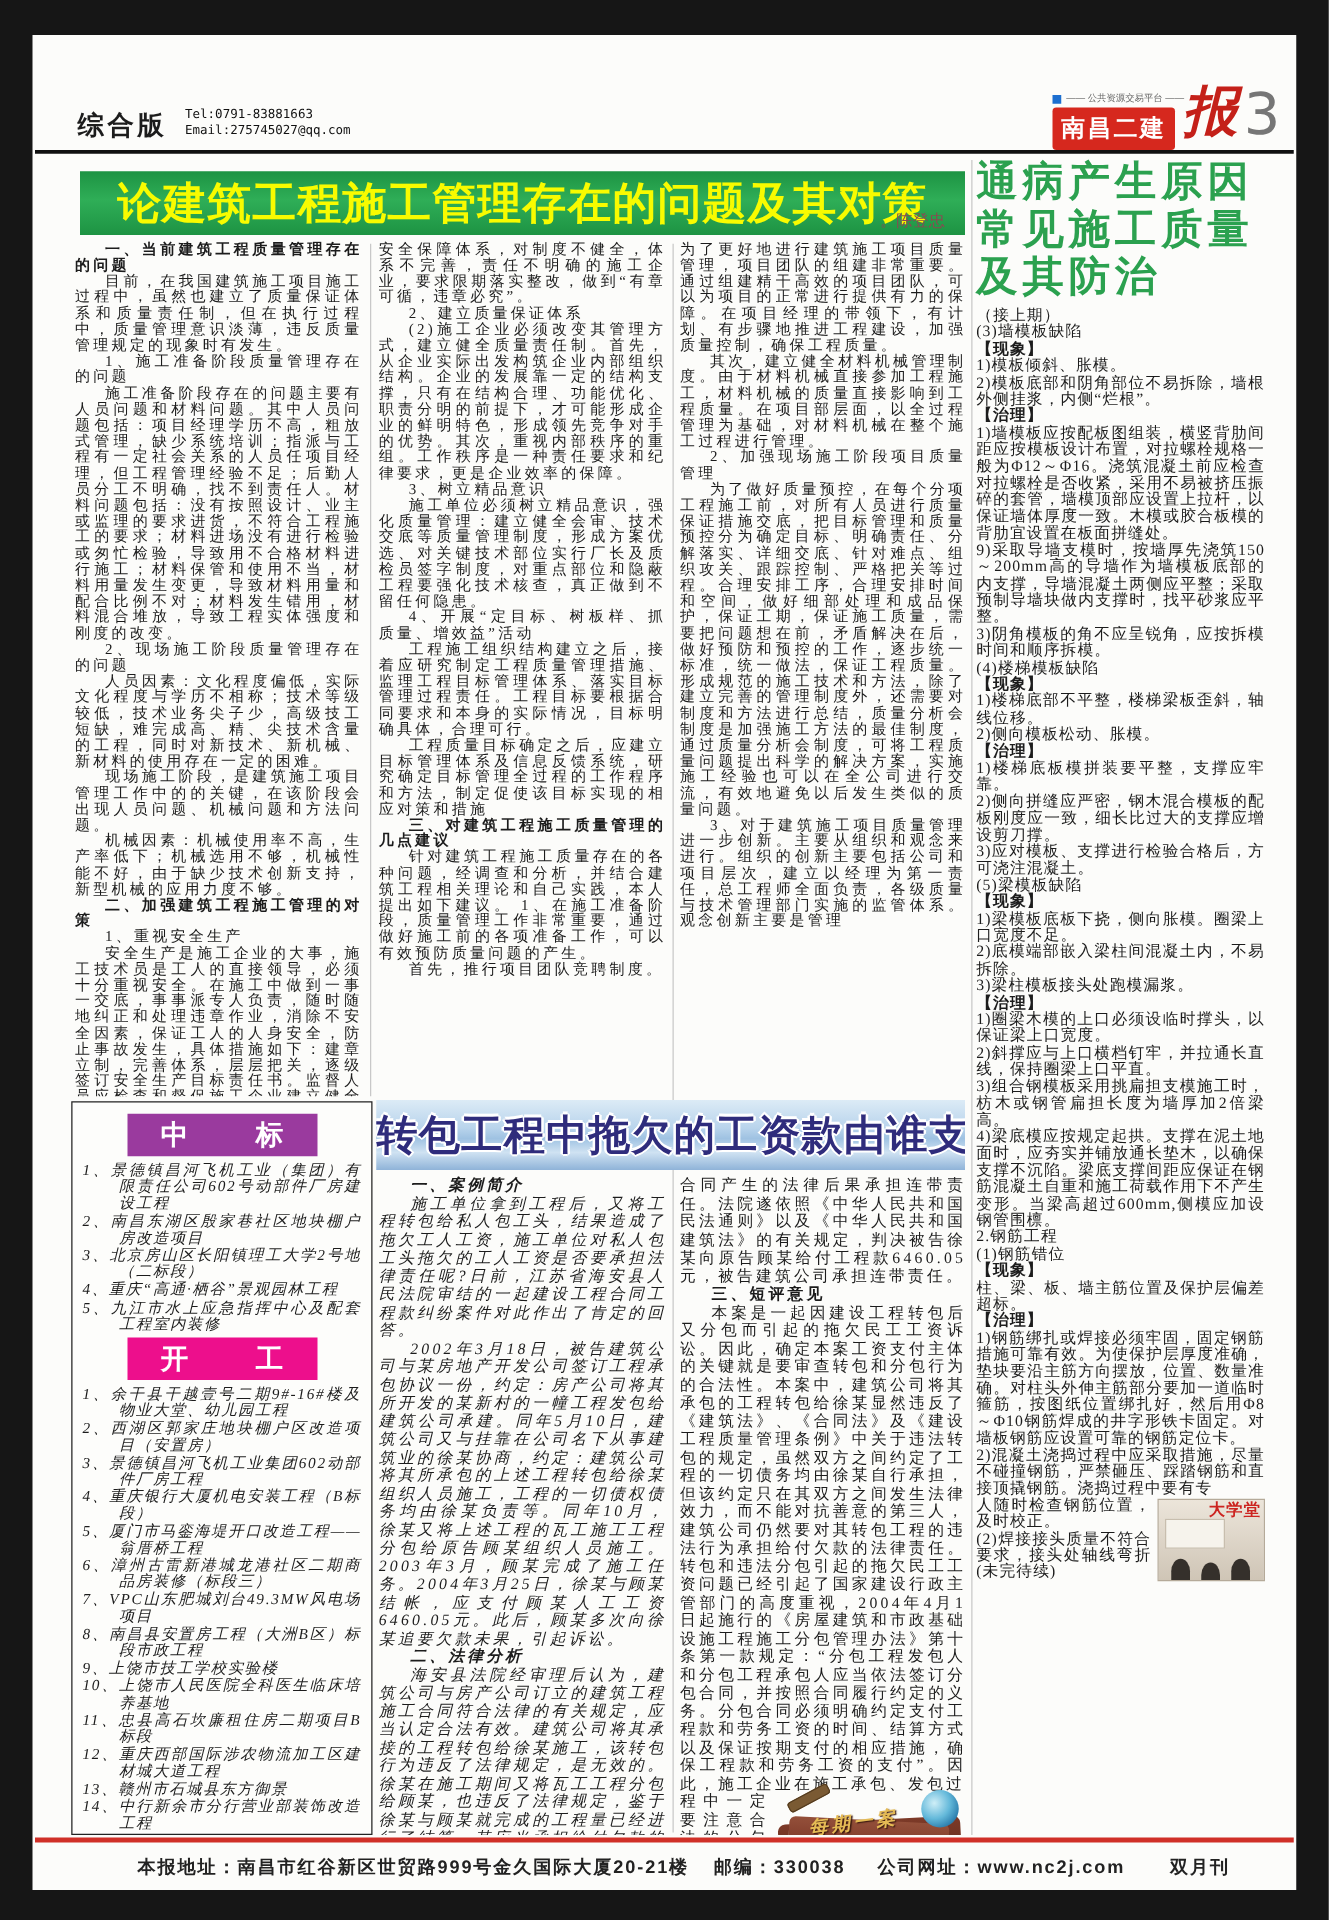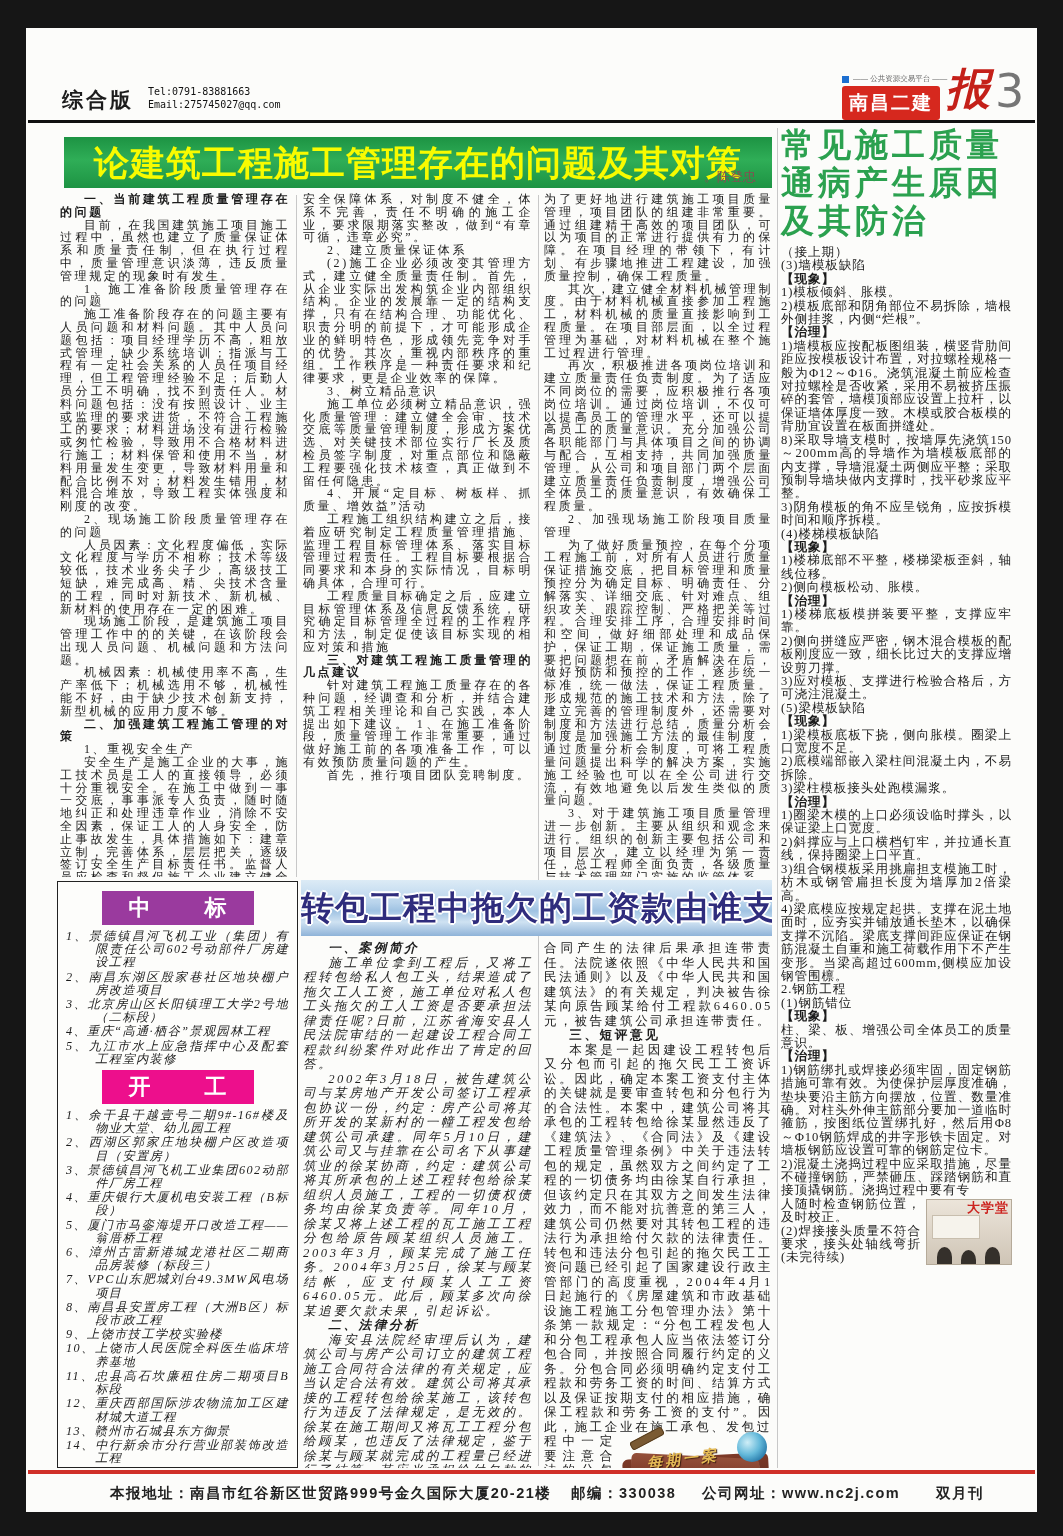--- a/index.html
+++ b/index.html
@@ -134,21 +134,20 @@
       <p class="blk p">4、开展“定目标、树板样、抓质量、增效益”活动</p>
       <p class="blk p">工程施工组织结构建立之后，接着应研究制定工程质量管理措施、监理工程目标管理体系、落实目标管理过程责任。工程目标要根据合同要求和本身的实际情况，目标明确具体，合理可行。</p>
       <p class="blk p">工程质量目标确定之后，应建立目标管理体系及信息反馈系统，研究确定目标管理全过程的工作程序和方法，制定促使该目标实现的相应对策和措施</p>
       <p class="blk h">三、对建筑工程施工质量管理的几点建议</p>
       <p class="blk p">针对建筑工程施工质量存在的各种问题，经调查和分析，并结合建筑工程相关理论和自己实践，本人提出如下建议。 1、在施工准备阶段，质量管理工作非常重要，通过做好施工前的各项准备工作，可以有效预防质量问题的产生。</p>
       <p class="blk p">首先，推行项目团队竞聘制度。</p>
     </div>
   <div class="abs col mcol" style="left:544px;width:229px;">
       <p class="blk n">为了更好地进行建筑施工项目质量管理，项目团队的组建非常重要。通过组建精干高效的项目团队，可以为项目的正常进行提供有力的保障。在项目经理的带领下，有计划、有步骤地推进工程建设，加强质量控制，确保工程质量。</p>
       <p class="blk p">其次，建立健全材料机械管理制度。由于材料机械直接参加工程施工，材料机械的质量直接影响到工程质量。在项目部层面，以全过程管理为基础，对材料机械在整个施工过程进行管理。</p>
-      <p class="blk p">再次，积极推进各项岗位培训和建立质量责任负责制度。为了适应不同岗位的需要，应积极推行各项岗位培训。通过岗位培训，不仅可以提高员工的管理水平，还可以提高员工的质量意识。充分加强公司各职能部门与具体项目之间的协调与配合，互相支持，共同加强质量管理。从公司和项目部门两个层面建立质量责任负责制度，增强公司全体员工的质量意识，有效确保工程质量。</p>
       <p class="blk p">2、加强现场施工阶段项目质量管理</p>
       <p class="blk p">为了做好质量预控，在每个分项工程施工前，对所有人员进行质量保证措施交底，把目标管理和质量预控分为确定目标、明确责任、分解落实、详细交底、针对难点、组织攻关、跟踪控制、严格把关等过程。合理安排工序，合理安排时间和空间，做好细部处理和成品保护，保证工期，保证施工质量，需要把问题想在前，矛盾解决在后，做好预防和预控的工作，逐步统一标准，统一做法，保证工程质量。形成规范的施工技术和方法，除了建立完善的管理制度外，还需要对制度和方法进行总结，质量分析会制度是加强施工方法的最佳制度，通过质量分析会制度，可将工程质量问题提出科学的解决方案，实施施工经验也可以在全公司进行交流，有效地避免以后发生类似的质量问题。</p>
       <p class="blk p">3、对于建筑施工项目质量管理进一步创新。主要从组织和观念来进行。组织的创新主要包括公司和项目层次，建立以经理为第一责任，总工程师全面负责，各级质量与技术管理部门实施的监管体系。观念创新主要是管理</p>
 
 </div>
 
   <div class="abs listbox">
     <div class="lst-header hd-zb">中　标</div>
     <div class="lst">
         <div class="item">1、景德镇昌河飞机工业（集团）有限责任公司602号动部件厂房建设工程</div>
@@ -196,33 +195,33 @@
     <div class="ic-b2"></div>
     <div class="ic-globe"></div>
     <div class="ic-gavel"></div>
     <span class="ic-label">每期一案</span>
 
   </div>
 <p class="blk n">程中一定要注意合法的分包与转包，以免违反法律的强制性规定，并造成权益损失。</p>
     </div>
 
   <div class="abs sb-head">
+    <div>通病产生原因</div>
     <div>常见施工质量</div>
-    <div>通病产生原因</div>
     <div>及其防治</div>
   </div>
   <div class="abs col scol" style="left:781px;top:246px;width:231px;height:1220px;">
       <p class="blk n">（接上期）</p>
       <p class="blk n">(3)墙模板缺陷</p>
       <p class="blk bh">【现象】</p>
       <p class="blk n">1)模板倾斜、胀模。</p>
       <p class="blk n">2)模板底部和阴角部位不易拆除，墙根外侧挂浆，内侧“烂根”。</p>
       <p class="blk bh">【治理】</p>
       <p class="blk n">1)墙模板应按配板图组装，横竖背肋间距应按模板设计布置，对拉螺栓规格一般为Φ12～Φ16。浇筑混凝土前应检查对拉螺栓是否收紧，采用不易被挤压振碎的套管，墙模顶部应设置上拉杆，以保证墙体厚度一致。木模或胶合板模的背肋宜设置在板面拼缝处。</p>
-      <p class="blk n">8)采取导墙支模时，按墙厚先浇筑150～200mm高的导墙作为墙模板底部的内支撑，导墙混凝土两侧应平整；采取预制导墙块做内支撑时，找平砂浆应平整。</p>
+      <p class="blk n">9)采取导墙支模时，按墙厚先浇筑150～200mm高的导墙作为墙模板底部的内支撑，导墙混凝土两侧应平整；采取预制导墙块做内支撑时，找平砂浆应平整。</p>
       <p class="blk n">3)阴角模板的角不应呈锐角，应按拆模时间和顺序拆模。</p>
       <p class="blk n">(4)楼梯模板缺陷</p>
       <p class="blk bh">【现象】</p>
       <p class="blk n">1)楼梯底部不平整，楼梯梁板歪斜，轴线位移。</p>
       <p class="blk n">2)侧向模板松动、胀模。</p>
       <p class="blk bh">【治理】</p>
       <p class="blk n">1)楼梯底板模拼装要平整，支撑应牢靠。</p>
       <p class="blk n">2)侧向拼缝应严密，钢木混合模板的配板刚度应一致，细长比过大的支撑应增设剪刀撑。</p>
       <p class="blk n">3)应对模板、支撑进行检验合格后，方可浇注混凝土。</p>
       <p class="blk n">(5)梁模板缺陷</p>
@@ -231,21 +230,21 @@
       <p class="blk n">2)底模端部嵌入梁柱间混凝土内，不易拆除。</p>
       <p class="blk n">3)梁柱模板接头处跑模漏浆。</p>
       <p class="blk bh">【治理】</p>
       <p class="blk n">1)圈梁木模的上口必须设临时撑头，以保证梁上口宽度。</p>
       <p class="blk n">2)斜撑应与上口横档钉牢，并拉通长直线，保持圈梁上口平直。</p>
       <p class="blk n">3)组合钢模板采用挑扁担支模施工时，枋木或钢管扁担长度为墙厚加2倍梁高。</p>
       <p class="blk n">4)梁底模应按规定起拱。支撑在泥土地面时，应夯实并铺放通长垫木，以确保支撑不沉陷。梁底支撑间距应保证在钢筋混凝土自重和施工荷载作用下不产生变形。当梁高超过600mm,侧模应加设钢管围檩。</p>
       <p class="blk n">2.钢筋工程</p>
       <p class="blk n">(1)钢筋错位</p>
       <p class="blk bh">【现象】</p>
-      <p class="blk n">柱、梁、板、增强公司全体员工的质量意识。</p>
+      <p class="blk n">柱、梁、板、墙主筋位置及保护层偏差超标。</p>
       <p class="blk bh">【治理】</p>
       <p class="blk n">1)钢筋绑扎或焊接必须牢固，固定钢筋措施可靠有效。为使保护层厚度准确，垫块要沿主筋方向摆放，位置、数量准确。对柱头外伸主筋部分要加一道临时箍筋，按图纸位置绑扎好，然后用Φ8～Φ10钢筋焊成的井字形铁卡固定。对墙板钢筋应设置可靠的钢筋定位卡。</p>
       <p class="blk n">2)混凝土浇捣过程中应采取措施，尽量不碰撞钢筋，严禁砸压、踩踏钢筋和直接顶撬钢筋。浇捣过程中要有专</p>
   <div class="img-daxue">
     <div class="id-board"></div>
     <span class="id-label">大学堂</span>
     <div class="id-p" style="left:10px;"></div>
     <div class="id-p" style="left:34px;bottom:-6px;"></div>
     <div class="id-p" style="left:58px;"></div>
   </div>

